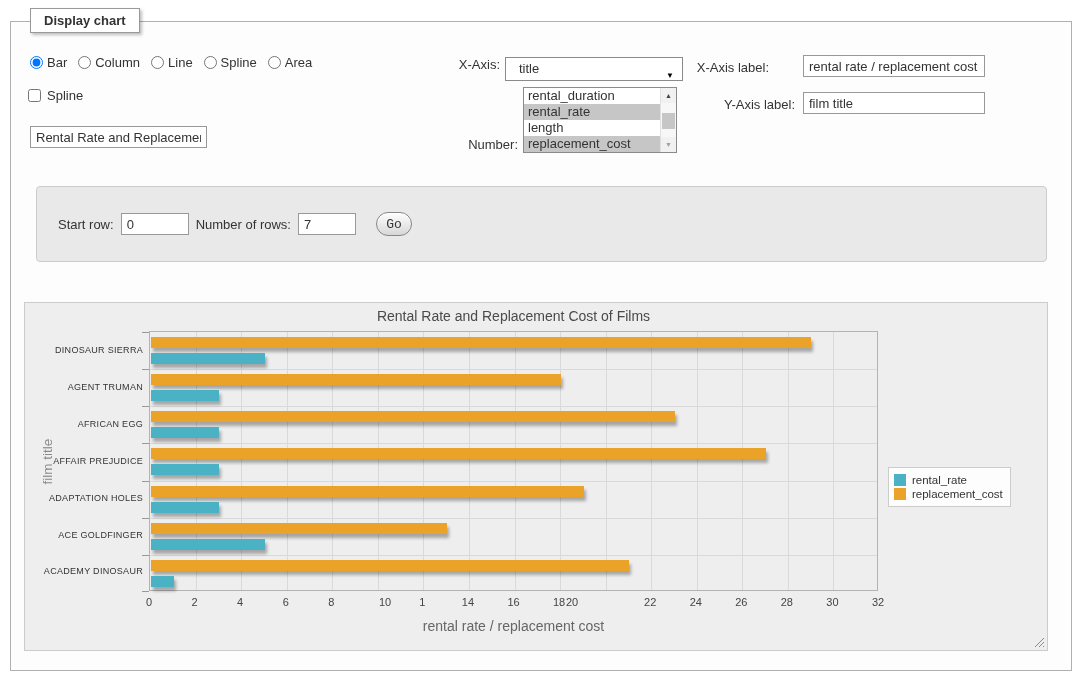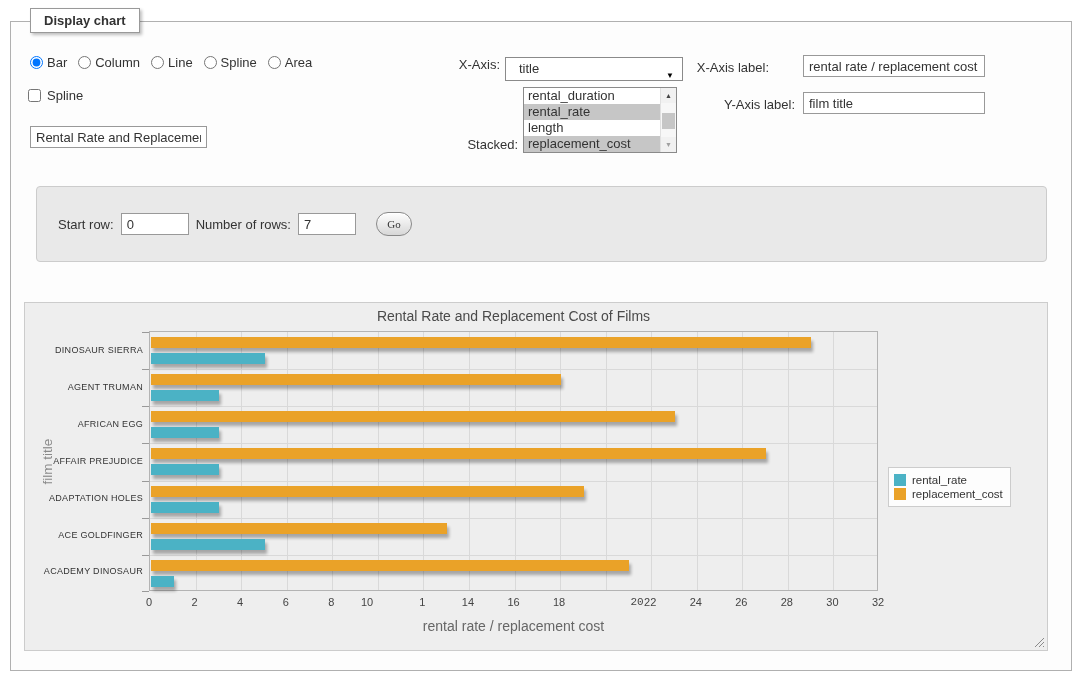--- a/index.html
+++ b/index.html
@@ -49,22 +49,22 @@
   .xlabel-input{position:absolute;left:803px;top:55px;width:182px;height:22px;}
   .ylabel-input{position:absolute;left:803px;top:92px;width:182px;height:22px;}
 
   .rows-box{position:absolute;left:36px;top:186px;width:1011px;height:76px;background:#e9e9e9;
             border:1px solid #ccc;border-radius:4px;display:flex;align-items:center;padding-left:21px;
             font-size:13px;}
   .rows-box .lbl{margin-right:7px;}
   .rows-box input{width:68px;height:22px;margin-right:7px;}
   .rows-box input.n2{width:58px;margin-right:20px;}
   .go-btn{width:36px;height:24px;border:1px solid #888;border-radius:12px;
-          background:linear-gradient(#fefefe,#d7d7d7);font-size:11px;color:#333;
-          font-family:Liberation Serif, serif;box-shadow:inset 0 1px 0 #fff;cursor:pointer;}
+          background:linear-gradient(#fefefe,#d7d7d7);font-size:13px;color:#333;
+          font-family:Liberation Mono, monospace;box-shadow:inset 0 1px 0 #fff;cursor:pointer;}
 
   .chart-box{position:absolute;left:24px;top:302px;width:1024px;height:349px;background:#eee;
              border:1px solid #ccc;}
   .chart-title{position:absolute;left:124px;top:5px;width:729px;text-align:center;
                font-size:14px;color:#4a4a4a;}
   .plot{position:absolute;left:124px;top:28px;width:729px;height:260px;border:1px solid #b3b3b3;}
   .gl-v{position:absolute;top:0;height:100%;width:1px;background:#d9d9d9;}
   .gl-h{position:absolute;left:0;width:100%;height:1px;background:#d9d9d9;}
   .bar{position:absolute;left:1px;box-shadow:2px 4px 3px rgba(0,0,0,0.3);}
   .ytick{position:absolute;width:7px;height:1px;background:#999;}
@@ -121,21 +121,21 @@
   </div>
 
   <input type="text" class="title-input" value="Rental Rate and Replacement Cost of Films" style="">
 
   <div class="cap xaxis-cap">X-Axis:</div>
   <div class="fake-select">
     <span>title</span>
     <span class="arrow">▼</span>
   </div>
 
-  <div class="cap series-cap">Stacked:</div>
+  <div class="cap series-cap">Number:</div>
   <div class="series-list">
     <div>
         <div class="series-item">rental_duration</div>
         <div class="series-item sel">rental_rate</div>
         <div class="series-item">length</div>
         <div class="series-item sel">replacement_cost</div>
       </div>
     <div class="scrollbar">
       <div class="scroll-btn scroll-up">▲</div>
       <div class="scroll-thumb"></div>
@@ -211,26 +211,26 @@
         <div class="cat-label" style="top: 189.14px;">ADAPTATION HOLES</div>
         <div class="cat-label" style="top: 226.29px;">ACE GOLDFINGER</div>
         <div class="cat-label" style="top: 262px;">ACADEMY DINOSAUR</div>
       </div>
     <div>
         <div class="xtick-label" style="left: 109px;">0</div>
         <div class="xtick-label" style="left: 154.56px;">2</div>
         <div class="xtick-label" style="left: 200.13px;">4</div>
         <div class="xtick-label" style="left: 245.69px;">6</div>
         <div class="xtick-label" style="left: 291.25px;">8</div>
-        <div class="xtick-label" style="left: 327px;">10</div>
+        <div class="xtick-label" style="left: 345px;">10</div>
         <div class="xtick-label" style="left: 382.38px;">1</div>
         <div class="xtick-label" style="left: 427.94px;">14</div>
         <div class="xtick-label" style="left: 473.5px;">16</div>
         <div class="xtick-label" style="left: 519.06px;">18</div>
-        <div class="xtick-label" style="left: 597px; font-family: Liberation Mono, monospace;">20</div>
+        <div class="xtick-label" style="left: 532px;">20</div>
         <div class="xtick-label" style="left: 610.19px; text-align: center;">22</div>
         <div class="xtick-label" style="left: 655.75px;">24</div>
         <div class="xtick-label" style="left: 701.31px;">26</div>
         <div class="xtick-label" style="left: 746.88px;">28</div>
         <div class="xtick-label" style="left: 792.44px;">30</div>
         <div class="xtick-label" style="left: 838px;">32</div>
       </div>
     <div class="xaxis-title">rental rate / replacement cost</div>
     <div class="yaxis-title">
       <span>film title</span>

